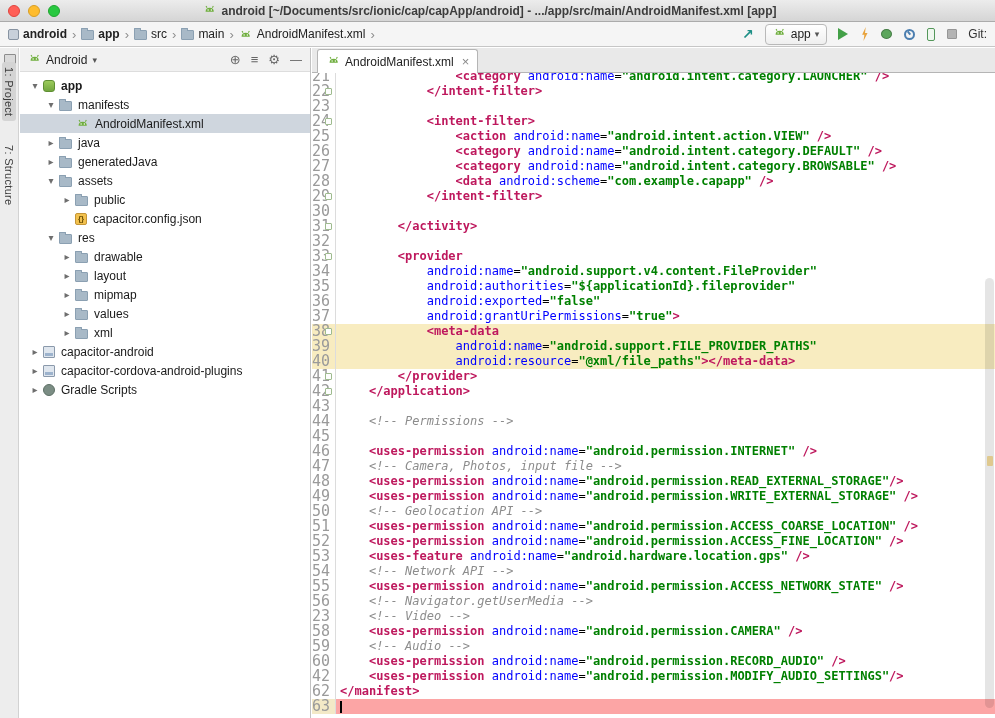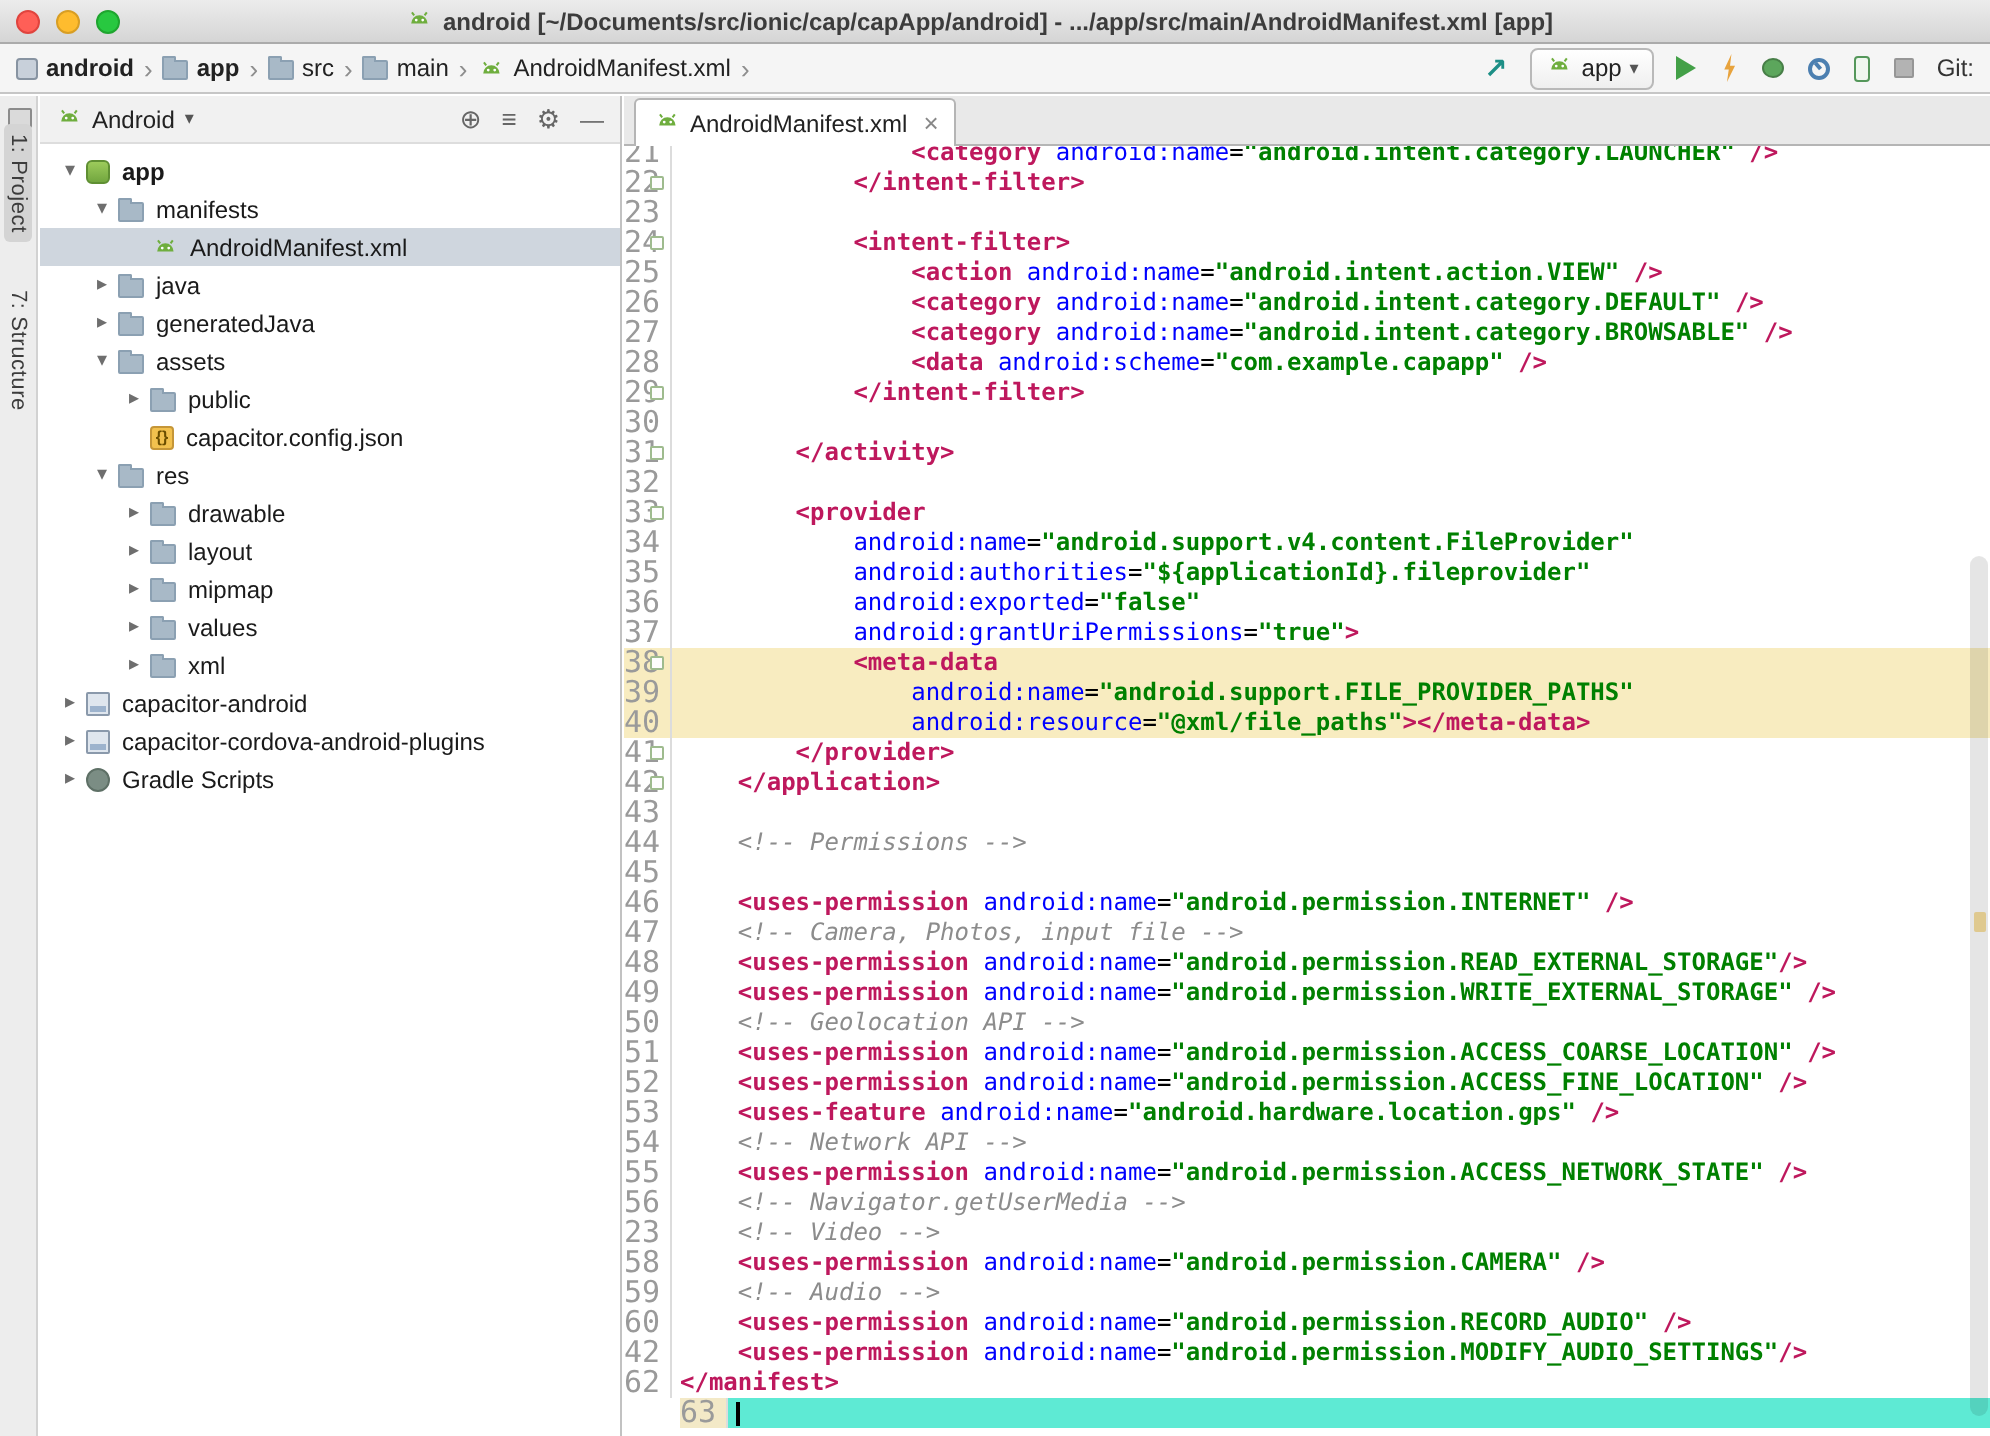--- a/index.html
+++ b/index.html
@@ -74,21 +74,21 @@
 
   
   .editor{position:absolute;left:312px;top:0;right:0;bottom:0;background:#FFF;}
   .tabbar{position:absolute;top:0;left:0;right:0;height:25px;background:#E9E9E9;border-bottom:1px solid #B5B5B5;display:flex;align-items:flex-end;padding-left:5px;box-sizing:border-box;}
   .tab{height:24px;background:#FFF;border:1px solid #B5B5B5;border-bottom:none;display:flex;align-items:center;gap:5px;padding:0 8px;font-size:12px;border-radius:3px 3px 0 0;position:relative;top:1px;box-sizing:border-box;}
   .tab-close{color:#888;font-size:13px;margin-left:3px;cursor:default;}
   .code-area{position:absolute;top:25px;left:0;right:0;bottom:0;overflow:hidden;font-family:"DejaVu Sans Mono",monospace;font-size:12px;background:#FFF;}
   #code-lines{position:absolute;top:-4px;left:0;right:0;}
   .cl{display:flex;height:15px;line-height:15px;}
   .cl.hl{background:#F8ECC0;}
-  .cl.caret-row{background:#5eead4;margin-left:28px;}
+  .cl.caret-row{background:#fca5a5;}
   .cl.caret-row .gut{background:#F3E9C7;}
   .gut{flex:none;width:24px;position:relative;color:#9A9A9A;font-size:15px;box-sizing:border-box;padding-right:14px;text-align:right;border-right:1px solid #DCDCDC;}
   .foldm{position:absolute;right:3px;top:4px;width:7px;height:7px;border:1px solid #9EBB8E;background:#FDFDFD;box-sizing:border-box;border-radius:1px;}
   .ltxt{white-space:pre;padding-left:4px;flex:1;}
   .tk-g{color:#be185d;font-weight:bold;}
   .tk-a{color:#0000FF;}
   .tk-v{color:#008000;font-weight:bold;}
   .tk-c{color:#8C8C8C;font-style:italic;}
   .tk-p{color:#000;}
   .caret{display:inline-block;width:2px;height:12px;background:#000;vertical-align:middle;margin-right:-2px;}

